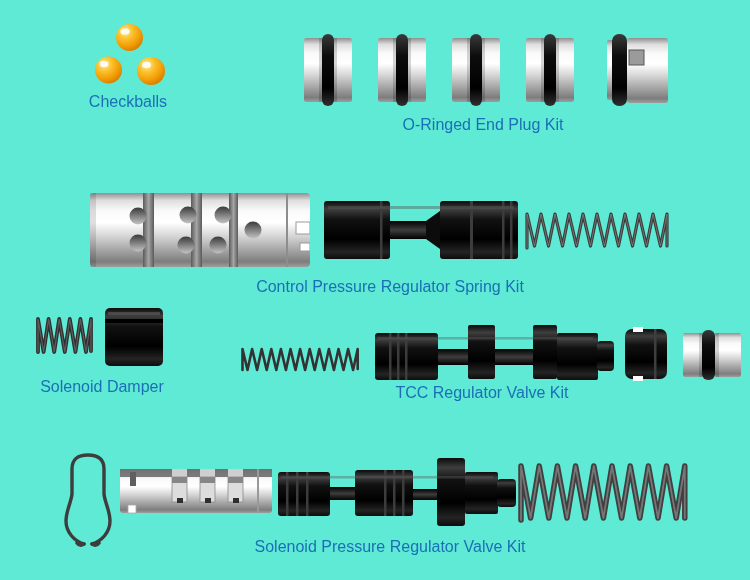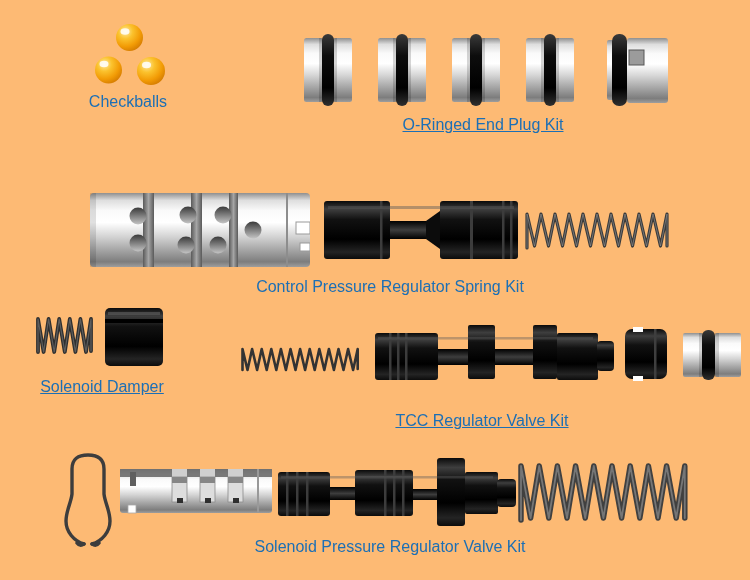--- a/index.html
+++ b/index.html
@@ -1,26 +1,26 @@
 <!DOCTYPE html>
 <html><head>
 <meta charset="utf-8">
 <style>
   html,body{margin:0;padding:0;background:#ffffff;}
   .canvas{
-    position:relative;width:750px;height:580px;background:#fdba74;overflow:hidden;
+    position:relative;width:750px;height:580px;background:#5eead4;overflow:hidden;
     font-family:"Liberation Sans",sans-serif;
   }
   .part{position:absolute;}
   .part svg{display:block;width:100%;height:100%;}
   .lbl{
     position:absolute;text-align:center;color:#1c6fb5;
     font-size:16px;line-height:18px;letter-spacing:0;
   }
-  .lbl .line{display:block;text-decoration:underline;}
+  .lbl .line{display:block;}
 </style>
 </head>
 <body>
 
 <svg width="0" height="0" style="position:absolute" aria-hidden="true">
   <defs>
     <linearGradient id="metalV" x1="0" y1="0" x2="0" y2="1">
       <stop offset="0" stop-color="#8f8f8f"></stop>
       <stop offset="0.10" stop-color="#dedede"></stop>
       <stop offset="0.24" stop-color="#fafafa"></stop>
@@ -218,21 +218,21 @@
   </div>
   <div class="part" style="left:683px;top:330px;width:58px;height:50px;">
     <svg viewBox="0 0 58 50">
       <rect x="0" y="3" width="20" height="44" rx="2" fill="url(#metalV)"></rect>
       <rect x="32" y="3" width="26" height="44" rx="2" fill="url(#metalV)"></rect>
       <rect x="16" y="3" width="4" height="44" fill="#000000" opacity="0.16"></rect>
       <rect x="32" y="3" width="4" height="44" fill="#000000" opacity="0.16"></rect>
       <rect x="19" y="0" width="13" height="50" rx="6" fill="url(#oringV)"></rect>
     </svg>
   </div>
-  <div class="lbl" style="left:332px;top:412px;width:300px;text-decoration:underline;">TCC Regulator Valve Kit</div>
+  <div class="lbl" style="left:332px;top:384px;width:300px;">TCC Regulator Valve Kit</div>
 
   <div class="part" style="left:62px;top:452px;width:52px;height:96px;">
     <svg viewBox="0 0 52 96">
       <path d="M22 92 C12 89 4 80 4 69 C4 59 9 51 10 42 L10 17 C10 7 16 3 26 3 C36 3 42 7 42 17 L42 42 C43 51 48 59 48 69 C48 80 40 89 30 92" fill="none" stroke="#3d3d3d" stroke-width="3.4" stroke-linecap="round" stroke-linejoin="round"></path>
       <path d="M22 92 q-4 3 -7 -1 M30 92 q4 3 7 -1" fill="none" stroke="#3d3d3d" stroke-width="3.4" stroke-linecap="round" stroke-linejoin="round"></path>
     </svg>
   </div>
   <div class="part" style="left:120px;top:466px;width:152px;height:50px;">
     <svg viewBox="0 0 152 50">
       <rect x="0" y="3" width="152" height="44" rx="3" fill="url(#metalV)"></rect>

